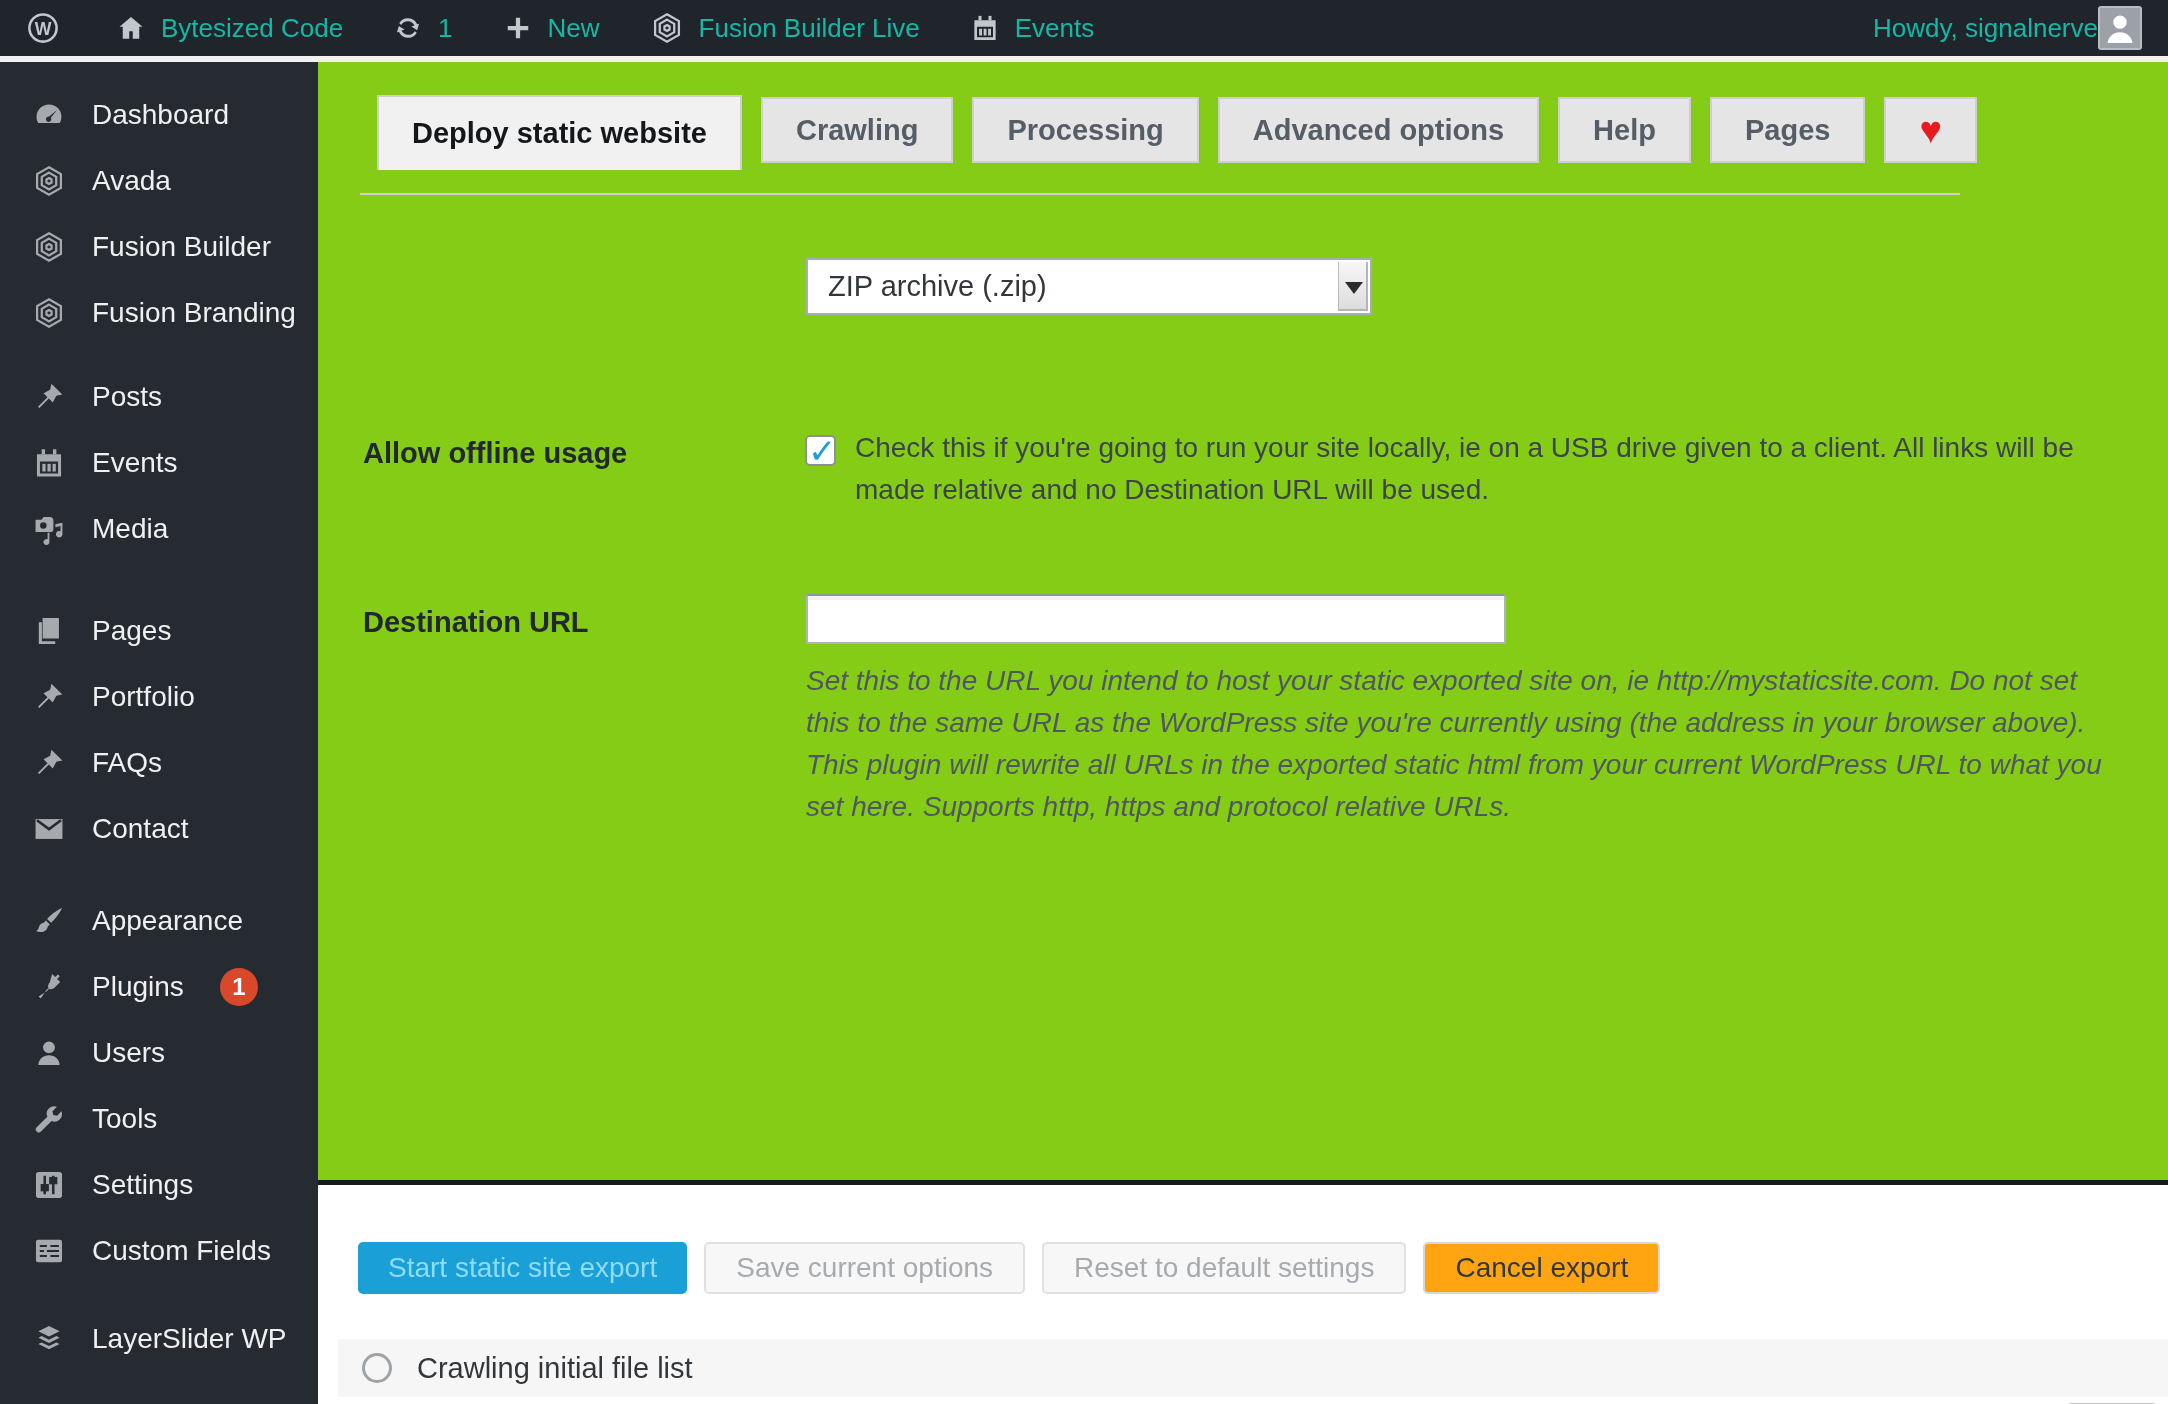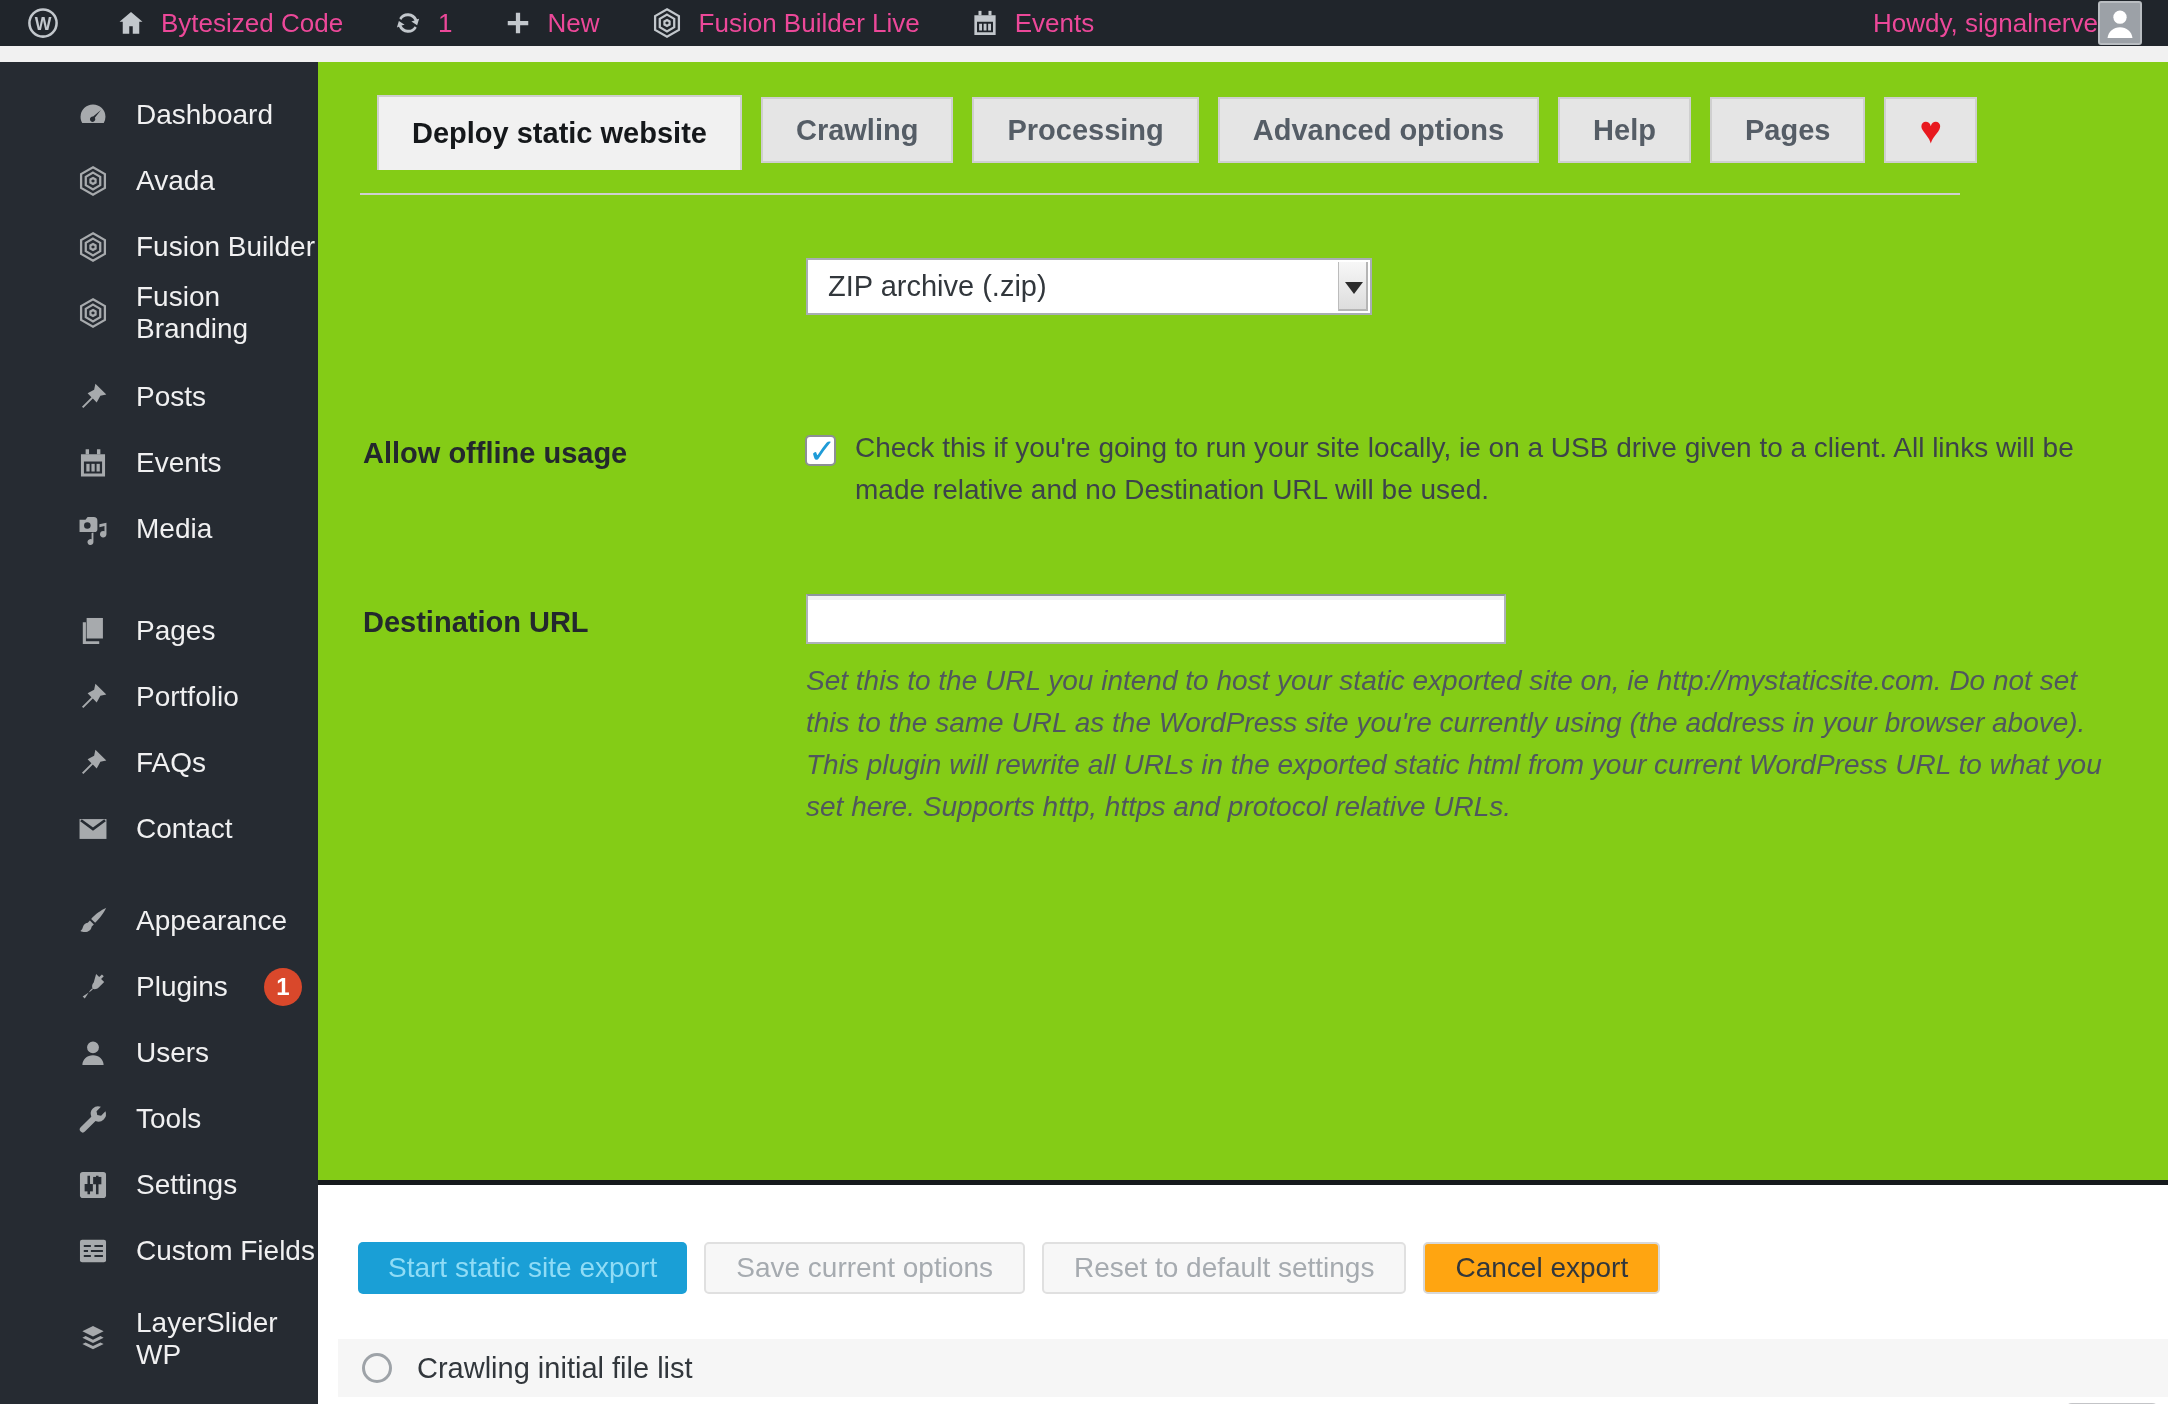--- a/index.html
+++ b/index.html
@@ -5,38 +5,38 @@
   * { margin:0; padding:0; box-sizing:border-box; }
   html,body { width:2168px; height:1404px; }
   body {
     font-family:"Liberation Sans","DejaVu Sans",sans-serif;
     background:#f1f1f1; color:#3c434a; overflow:hidden; position:relative;
   }
   svg { display:block; }
 
   
   .admin-bar {
-    position:absolute; top:0; left:0; width:2168px; height:46px;
+    position:absolute; top:0; left:0; width:2168px; height:56px;
     background:#20252b; display:flex; align-items:center;
-    padding:0 26px; color:#ec4899; font-size:26px;
+    padding:0 26px; color:#14b8a6; font-size:26px;
   }
   .ab-group { display:flex; align-items:center; gap:15px; margin-right:50px; }
   .ab-icon { width:34px; height:34px; color:#c2c7cc; flex:0 0 auto; }
   .ab-icon.small { width:30px; height:30px; }
   .ab-right { margin-left:auto; display:flex; align-items:center; }
   .avatar { width:44px; height:44px; background:#9ca1a7; border:2px solid #b9bdc1; border-radius:3px; overflow:hidden; }
 
   
   .sidebar {
     position:absolute; top:62px; left:0; width:318px; bottom:0;
     background:#262b32; padding-top:20px; overflow:hidden;
   }
   .menu-item {
     height:66px; display:flex; align-items:center; gap:26px;
-    padding-left:32px; color:#f0f0f1; font-size:28px; cursor:pointer;margin-left:44px;
+    padding-left:32px; color:#f0f0f1; font-size:28px; cursor:pointer;
   }
   .menu-item .mi-icon { width:34px; height:34px; color:#a7aaad; flex:0 0 auto; }
   .sep-sm { height:18px; } .sep-md { height:26px; } .sep-lg { height:36px; } .sep-xl { height:22px; }
   .badge {
     display:inline-flex; align-items:center; justify-content:center;
     min-width:38px; height:38px; border-radius:50%; background:#d9482b;
     color:#fff; font-size:24px; font-weight:bold; margin-left:10px;
   }
 
   

